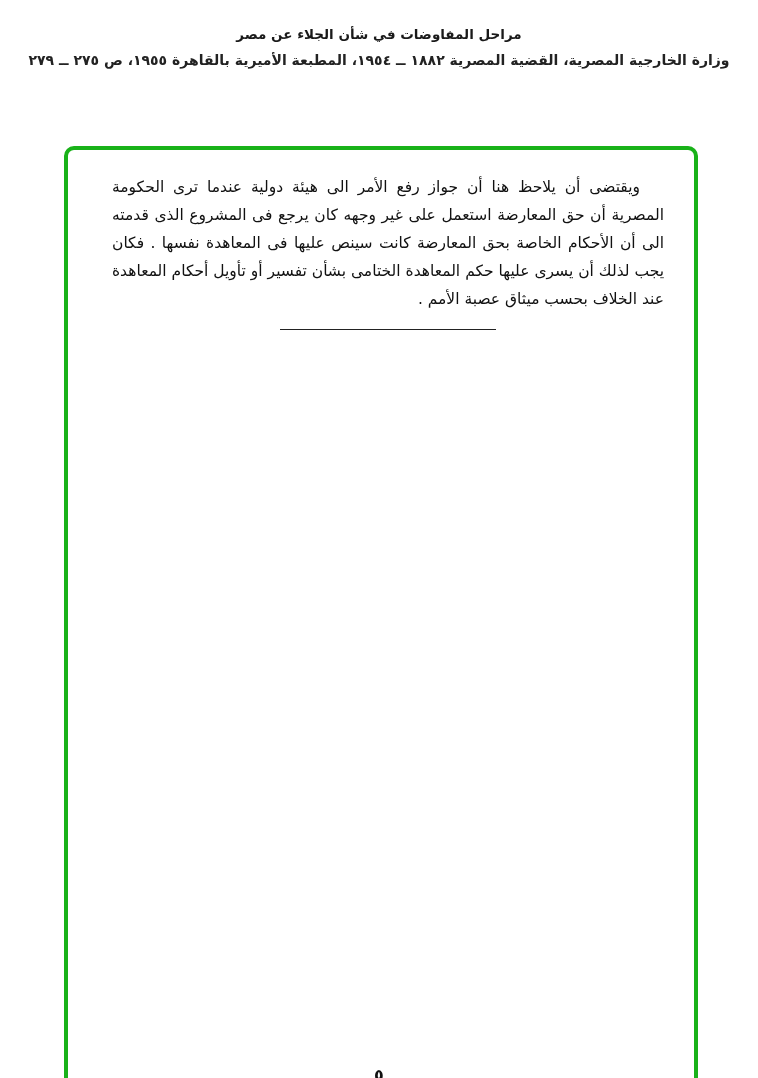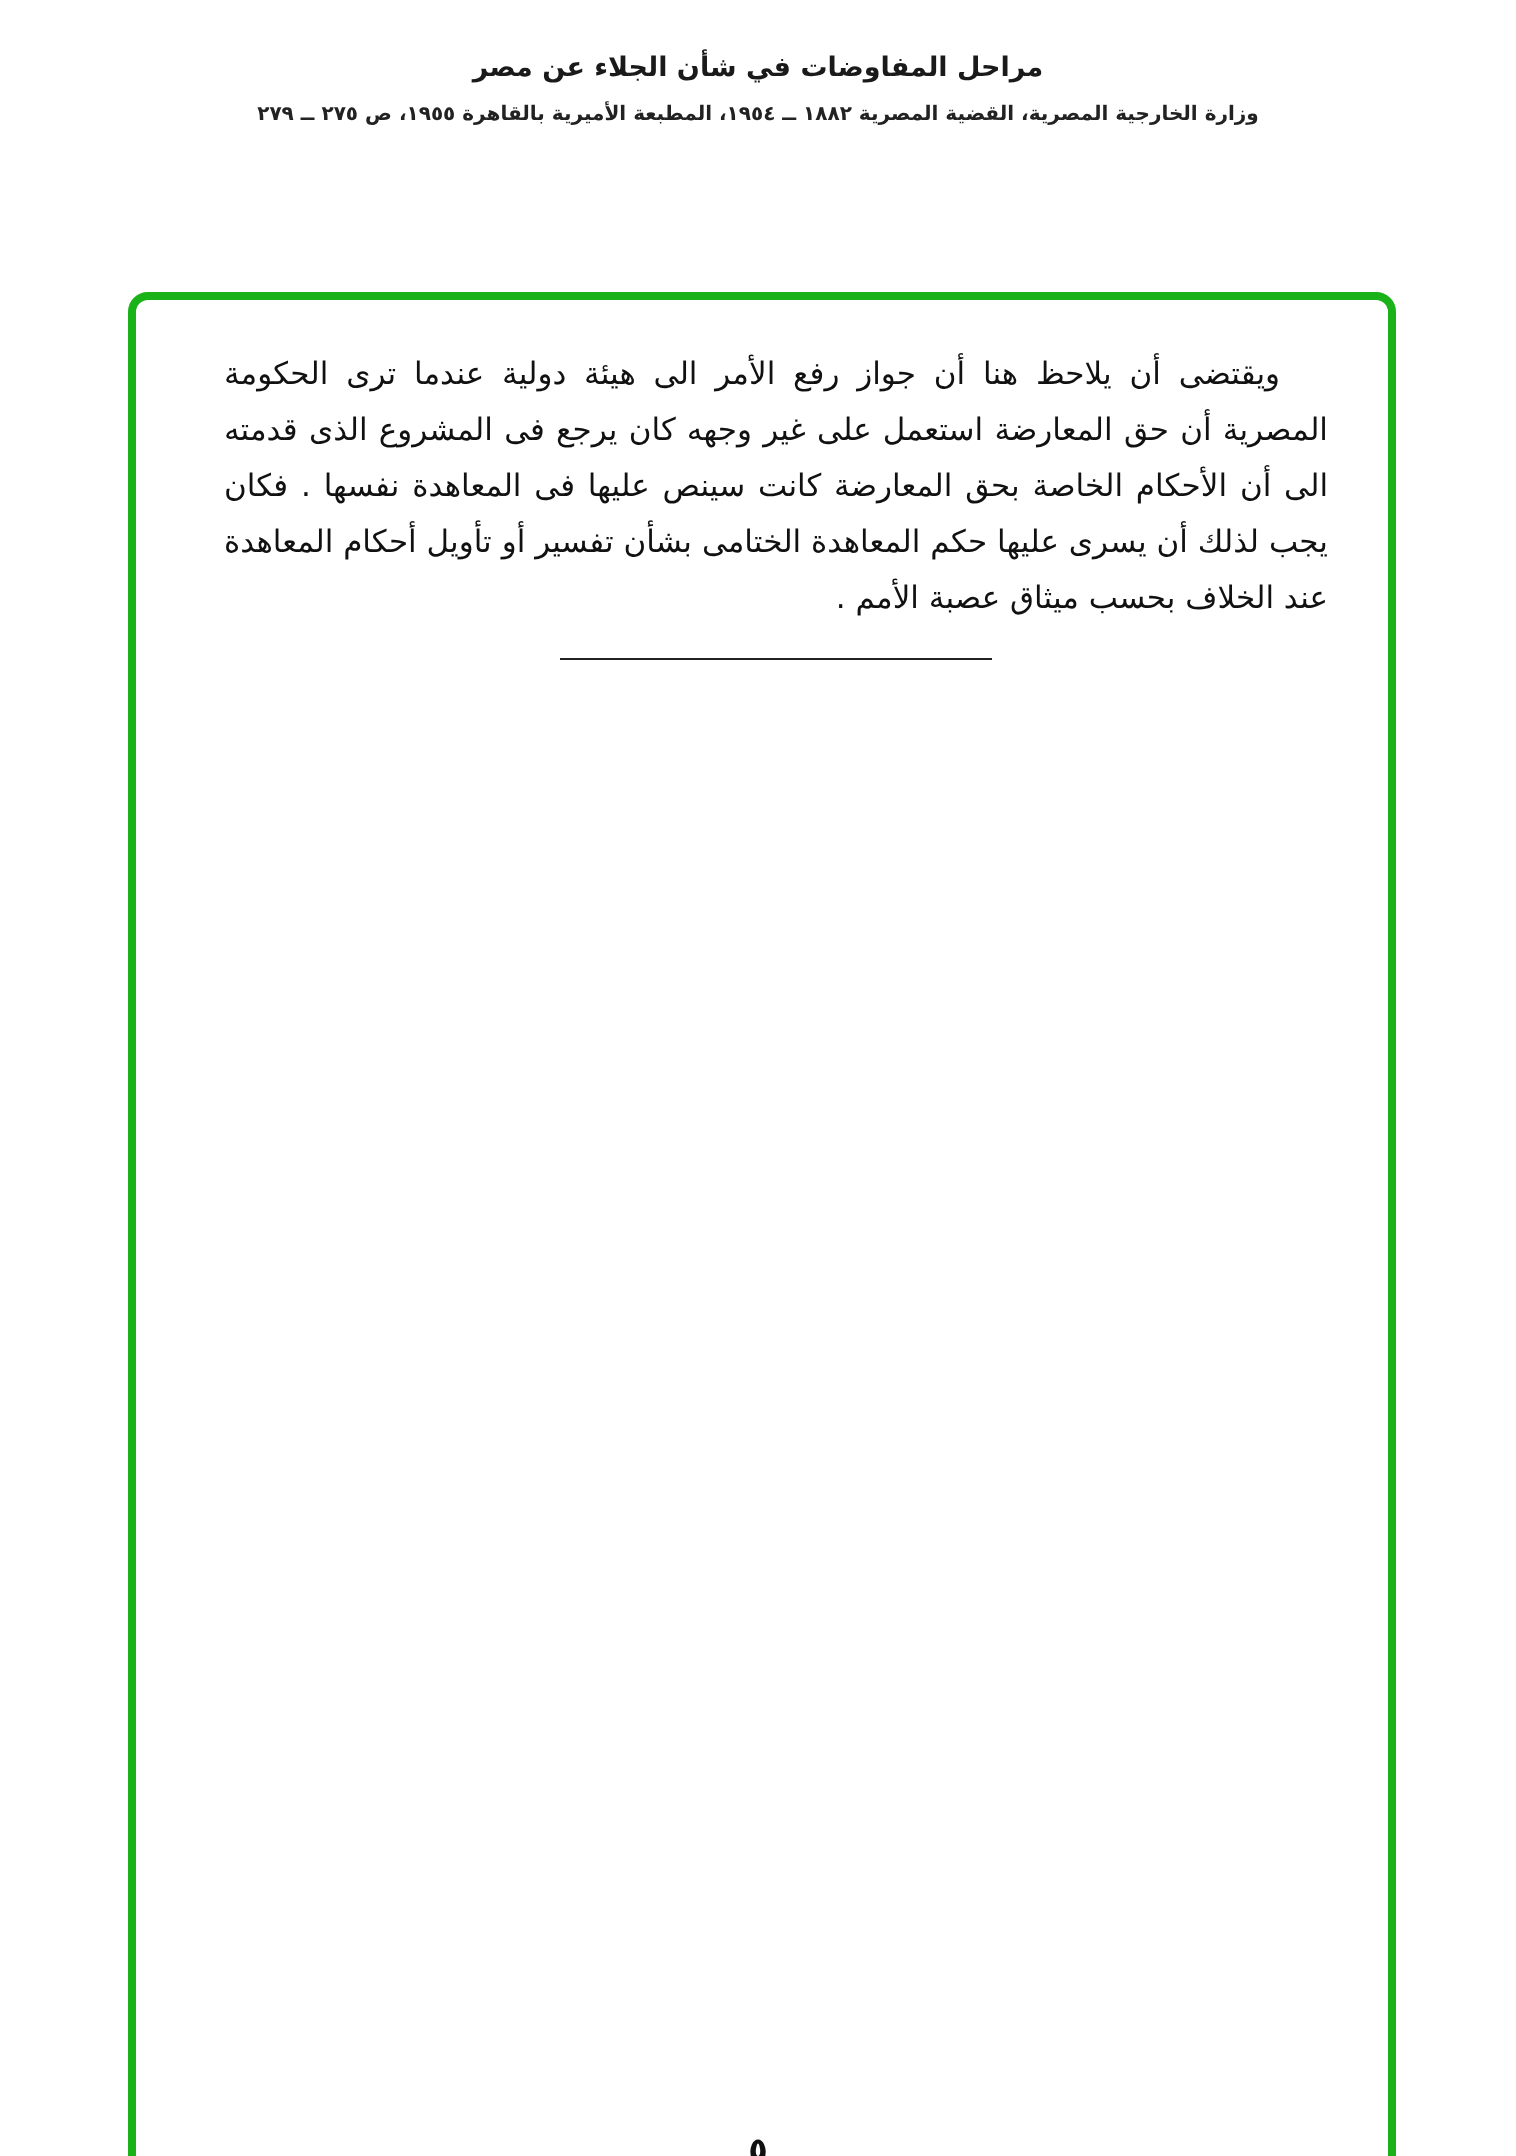--- a/index.html
+++ b/index.html
@@ -24,21 +24,21 @@
     font-weight: bold;
     letter-spacing: 0.3px;
     text-align: center;
   }
   .header-subtitle {
     font-size: 14.5px;
     font-weight: bold;
     margin-top: 11px;
   }
   .header-source {
-    font-size: 10px;
+    font-size: 14px;
     font-weight: bold;
     margin-top: 10px;
     color: #222222;
   }
 
   .green-box {
     position: absolute;
     left: 64px;
     top: 146px;
     width: 634px;

